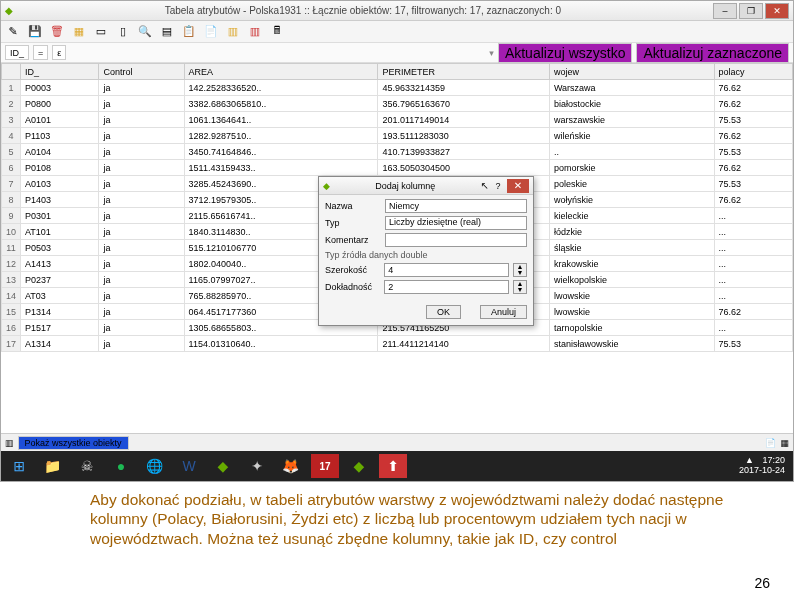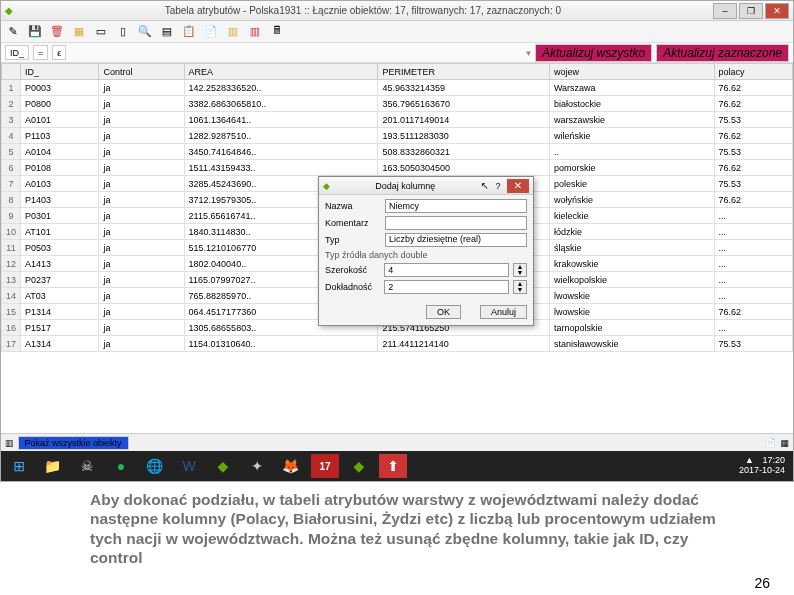--- a/index.html
+++ b/index.html
@@ -11,21 +11,21 @@
 .win-controls { display: flex; gap: 2px; }
 .win-btn { width: 24px; height: 16px; background: #ddd; border: 1px solid #aaa; font-size: 9px; display: flex; align-items: center; justify-content: center; cursor: pointer; }
 .win-btn.close { background: #c24a3a; color: #fff; }
 
 .toolbar { background: #f5f5f5; height: 22px; display: flex; align-items: center; padding: 2px 4px; gap: 6px; border-bottom: 1px solid #ddd; }
 .tb-icon { width: 16px; height: 16px; display: inline-flex; align-items: center; justify-content: center; font-size: 11px; cursor: pointer; }
 
 .filter-row { background: #fafafa; height: 20px; display: flex; align-items: center; padding: 2px 4px; gap: 4px; border-bottom: 1px solid #ddd; font-size: 9px; }
 .filter-row .dd { background: #fff; border: 1px solid #ccc; padding: 1px 4px; height: 15px; display: flex; align-items: center; }
 .filter-row .spacer { flex: 1; }
-.filter-row .rbtn { background: #be185d; border: 1px solid #ccc; padding: 1px 6px; font-size: 12px; font-style: italic; }
+.filter-row .rbtn { background: #a21caf; border: 1px solid #ccc; padding: 1px 6px; font-size: 14px; }
 
 .table-wrap { background: #fff; overflow: auto; height: 370px; position: relative; }
 table { border-collapse: collapse; width: 100%; font-size: 9px; }
 th { background: #f0f0f0; border: 1px solid #ccc; padding: 2px 4px; text-align: left; font-weight: normal; height: 16px; }
 td { border: 1px solid #e0e0e0; padding: 1px 4px; height: 16px; white-space: nowrap; overflow: hidden; }
 td.rownum { background: #f0f0f0; width: 18px; text-align: center; color: #666; }
 
 .statusbar { background: #f0f0f0; height: 18px; border-top: 1px solid #ccc; display: flex; align-items: center; padding: 2px 4px; font-size: 9px; }
 .statusbar .sbtn { background: #1d4ed8; border: 1px solid #ccc; padding: 1px 6px; }
 
@@ -41,21 +41,21 @@
 .dlg-body { padding: 4px 6px; }
 .dlg-row { display: flex; align-items: center; margin-bottom: 3px; gap: 4px; }
 .dlg-row label { width: 56px; }
 .dlg-row input, .dlg-row .sel { flex: 1; border: 1px solid #999; background: #fff; height: 14px; padding: 0 3px; font-size: 9px; }
 .dlg-row .spin { width: 14px; height: 14px; border: 1px solid #999; background: #eee; font-size: 7px; display: flex; flex-direction: column; }
 .dlg-row .spin span { flex: 1; text-align: center; line-height: 6px; }
 .dlg-btns { display: flex; justify-content: flex-end; gap: 19px; padding: 4px 6px 6px; }
 .dlg-btns button { padding: 1px 10px; font-size: 9px; border: 1px solid #999; background: #eee; }
 
 .caption-area { position: absolute; left: 0; top: 484px; width: 794px; padding: 6px 60px 0 90px; }
-.caption { font-size: 15.5px; line-height: 1.25; color: #737373; font-weight: bold; }
+.caption { font-size: 15.5px; line-height: 1.25; color: #a16207; }
 .page-num { position: absolute; right: 24px; bottom: 4px; font-size: 14px; }
 
 .qgis-ico { color: #6a0; }
 </style>
 </head>
 <body>
 
 <div class="app-window">
   <div class="titlebar">
     <span class="qgis-ico">◆</span>
@@ -141,21 +141,21 @@
             <td>1282.9287510..</td>
             <td>193.5111283030</td>
             <td>wileńskie</td>
             <td>76.62</td>
           </tr>
           <tr>
             <td class="rownum">5</td>
             <td>A0104</td>
             <td>ja</td>
             <td>3450.74164846..</td>
-            <td>508.8332860321</td>
+            <td>410.7139933827</td>
             <td>..</td>
             <td>75.53</td>
           </tr>
           <tr>
             <td class="rownum">6</td>
             <td>P0108</td>
             <td>ja</td>
             <td>1511.43159433..</td>
             <td>163.5050304500</td>
             <td>pomorskie</td>
@@ -300,26 +300,26 @@
     <span style="font-size:10px">↖</span>
     <span class="help">?</span>
     <span class="x">✕</span>
   </div>
   <div class="dlg-body">
     <div class="dlg-row">
       <label>Nazwa</label>
       <input value="Niemcy" style="">
     </div>
     <div class="dlg-row">
+      <label>Typ</label>
+      <div class="sel"><span>Liczby dziesiętne (real)</span></div>
+    </div>
+    <div class="dlg-row">
       <label>Komentarz</label>
       <input value="" style="">
-    </div>
-    <div class="dlg-row">
-      <label>Typ</label>
-      <div class="sel"><span>Liczby dziesiętne (real)</span></div>
     </div>
     <div class="dlg-row">
       <span style="color:#555">Typ źródła danych double</span>
     </div>
     <div class="dlg-row">
       <label>Szerokość</label>
       <input value="4" style="">
       <div class="spin">
           <span>▲</span>
           <span>▼</span>

